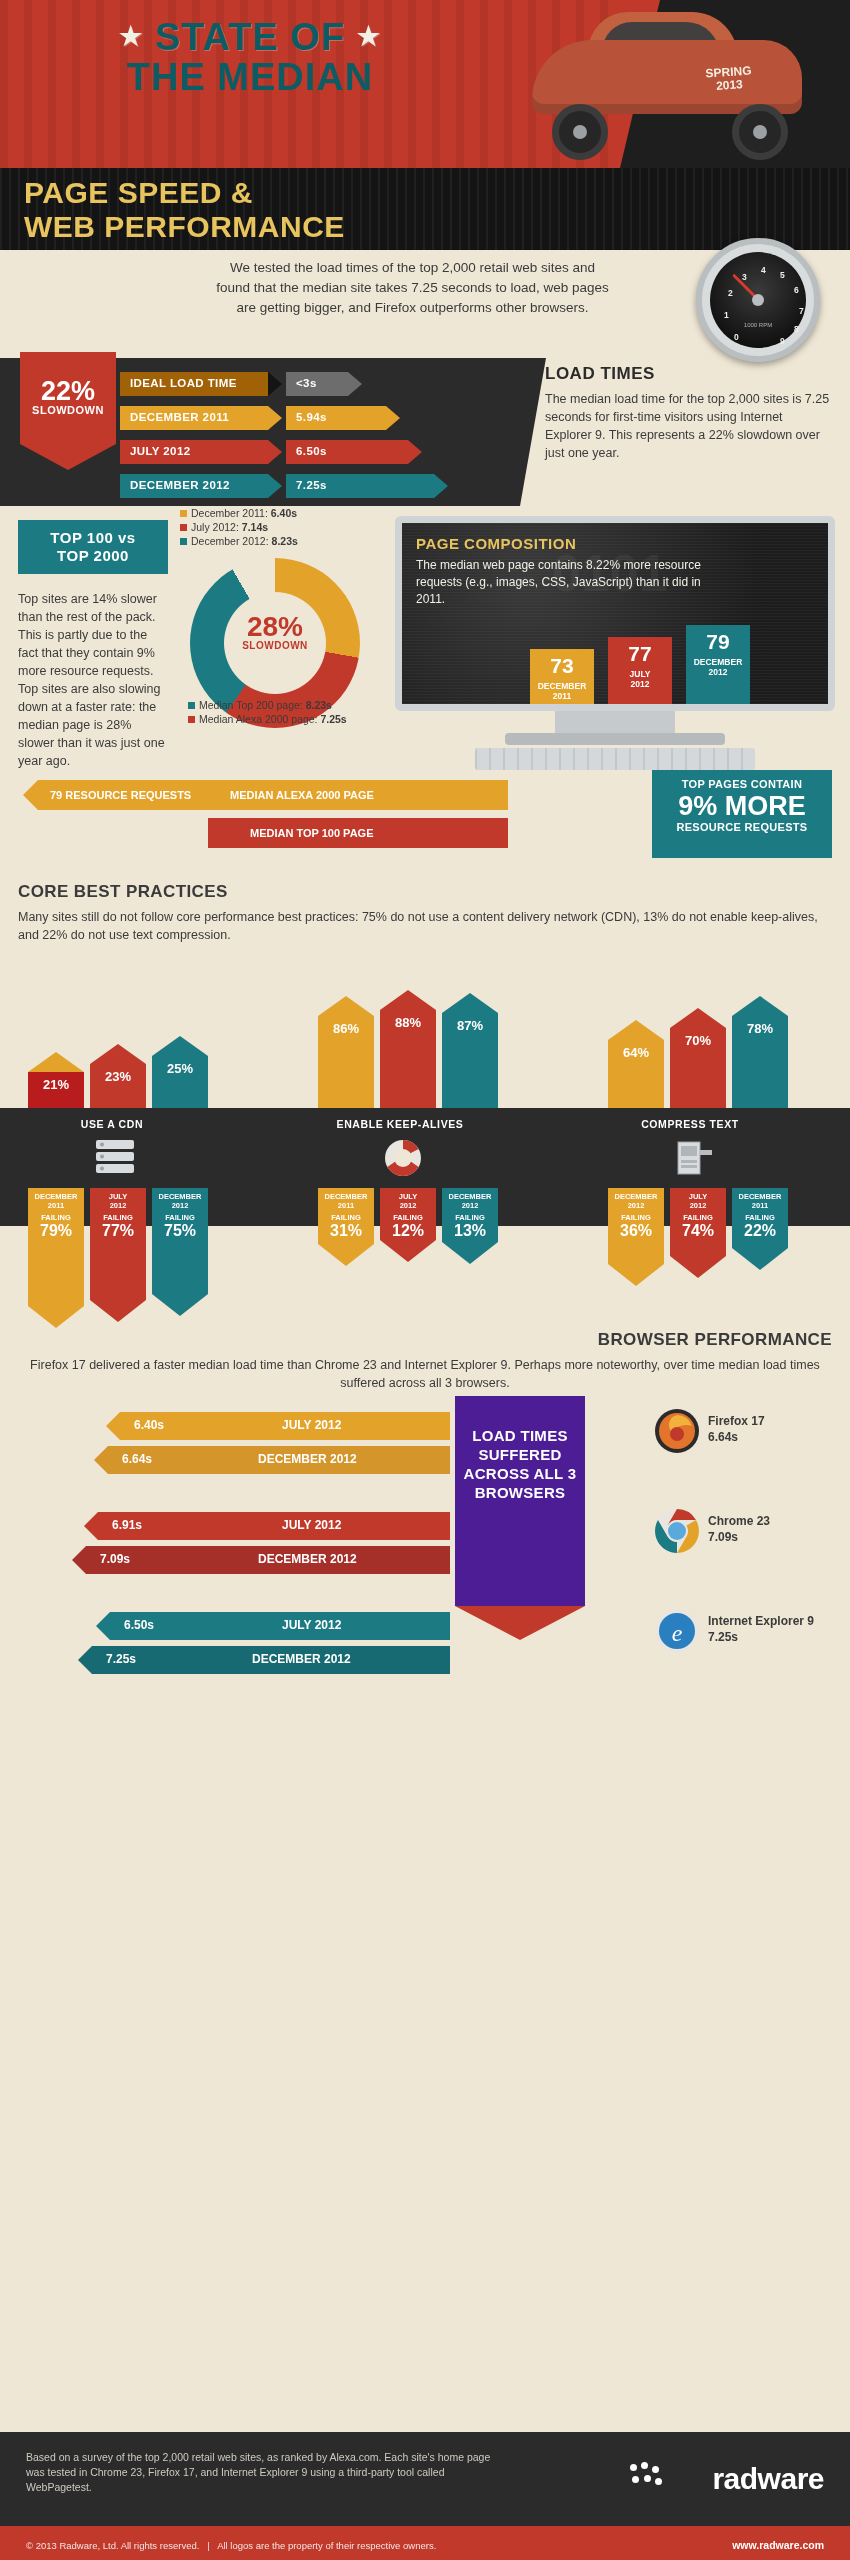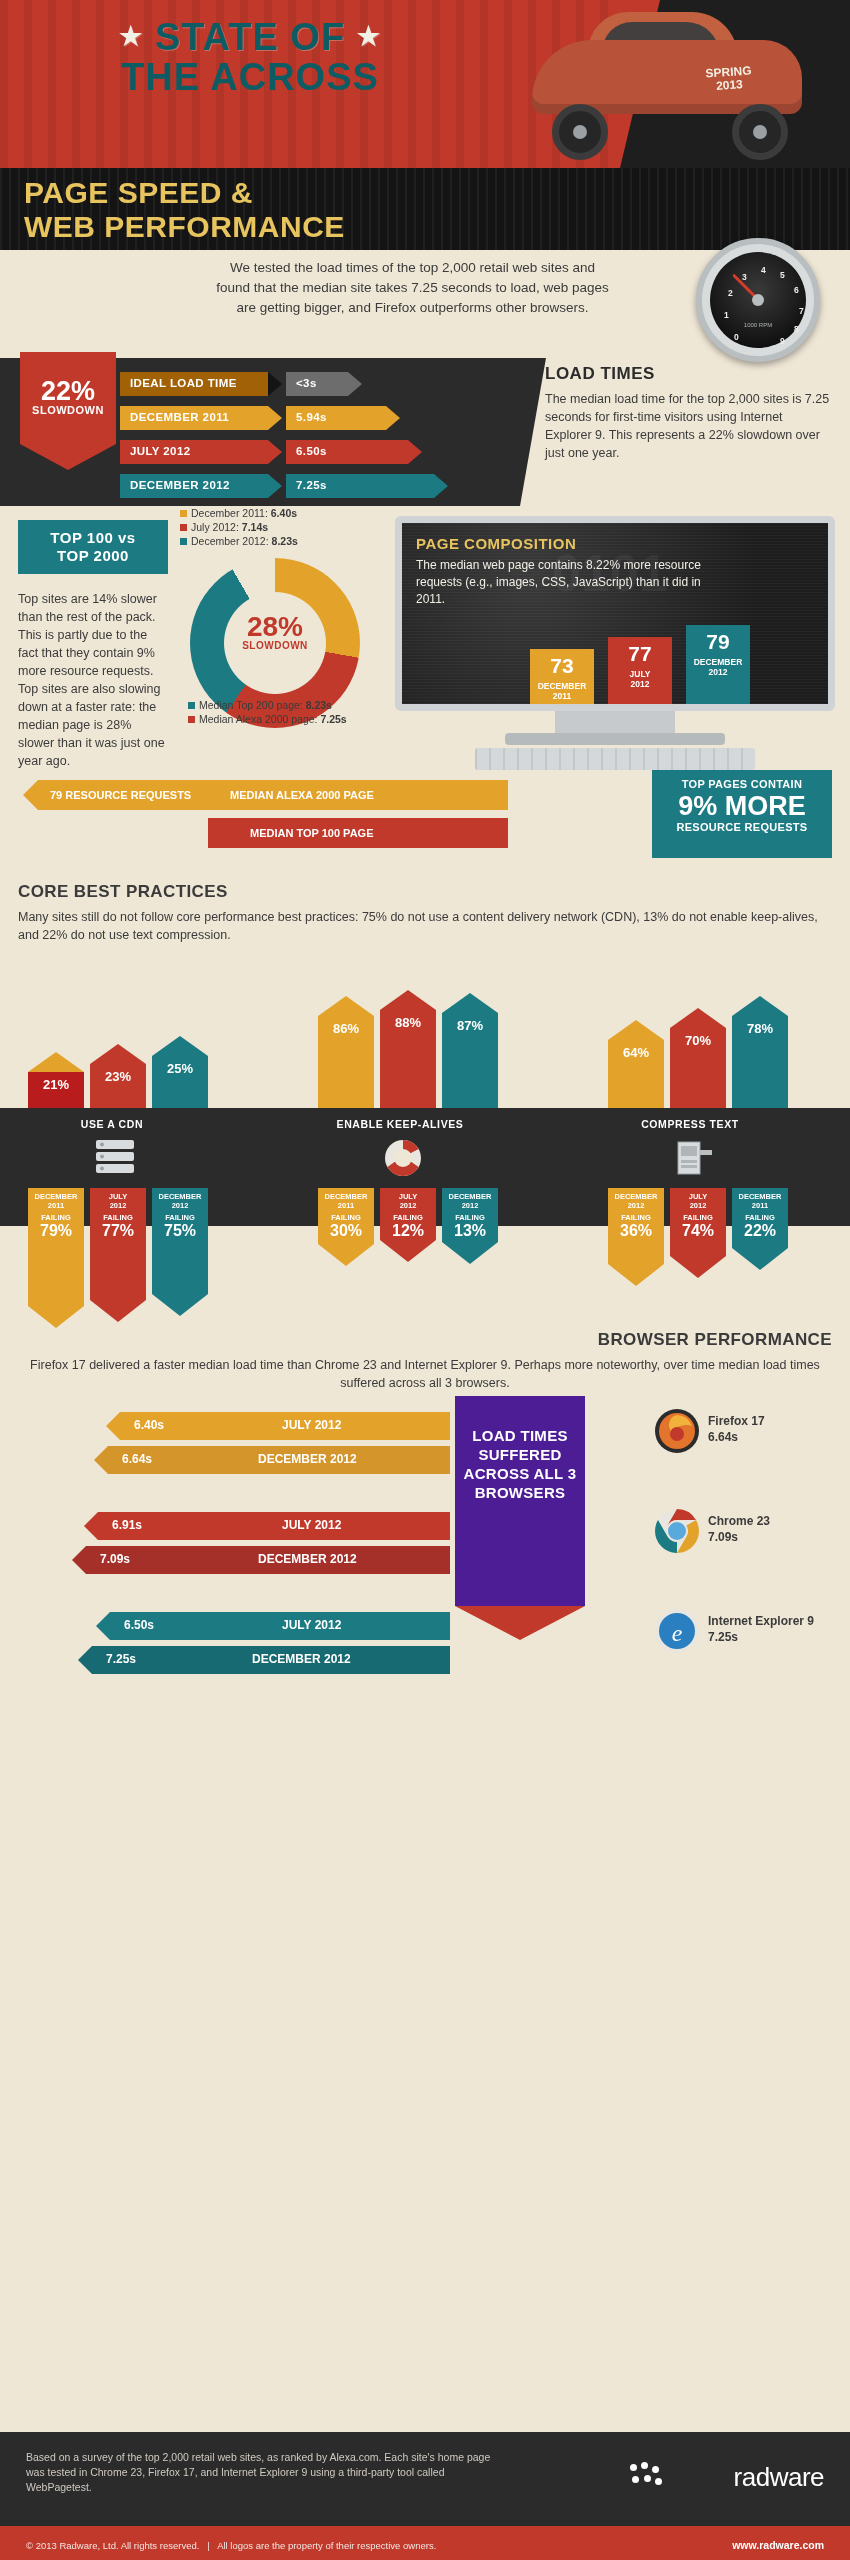--- a/index.html
+++ b/index.html
@@ -161,21 +161,21 @@
   .bicon { position:absolute; left:0; top:0; width:46px; height:46px; border-radius:50%; }
   .bname { position:absolute; left:54px; top:6px; font-size:12px; font-weight:bold; color:#3b3b3b;}
   .btime { position:absolute; left:54px; top:22px; font-size:12px; font-weight:bold; color:#3b3b3b;}
 
   
   .footer { position:absolute; left:0; top:2432px; width:850px; height:128px; background:#2b2b2b; color:#cfcac0;}
   .foot-red { position:absolute; left:0; bottom:0; width:850px; height:34px; background:#c0392b;}
   .foot-txt { position:absolute; left:26px; top:18px; width:480px; font-size:10.5px; line-height:15px;}
   .foot-cr { position:absolute; left:26px; bottom:9px; font-size:9.5px; color:#f2e6e3;}
   .foot-url { position:absolute; right:26px; bottom:9px; font-size:10.5px; font-weight:bold; color:#fff;}
-  .radware { position:absolute; right:26px; top:30px; color:#fff; font-size:26px; font-weight:normal; letter-spacing:-.5px;}
+  .radware { position:absolute; right:26px; top:30px; color:#fff; font-size:30px; font-weight:bold; letter-spacing:-.5px;}
   .rdots { position:absolute; right:186px; top:30px; width:34px; height:30px;}
   .rdots i { position:absolute; width:7px;height:7px;border-radius:50%;background:#fff; display:block;}
 </style>
 </head>
 <body>
 
 <div class="page">
 
   <div class="header">
     <div class="hdr-red"></div>
@@ -193,21 +193,21 @@
         <span>2013</span>
       </div>
     </div>
 
     <div class="sou">
       <div class="l1">
         <span class="star">★</span>
         <span>STATE OF</span>
         <span class="star">★</span>
       </div>
-      <div class="l2">THE ACROSS</div>
+      <div class="l2">THE MEDIAN</div>
     </div>
 
     <div class="ps">
       <div>PAGE SPEED &amp;</div>
       <div>WEB PERFORMANCE</div>
     </div>
   </div>
 
   <div class="intro">
     <p>We tested the load times of the top 2,000 retail web sites and found that the median site takes 7.25 seconds to load, web pages are getting bigger, and Firefox outperforms other browsers.</p>
@@ -441,21 +441,21 @@
       <circle cx="25" cy="22" r="18" fill="#e8e6de"></circle>
       <path d="M25 4 a18 18 0 0 1 15.6 9 L31 18 a10 10 0 0 0-6-4z" fill="#c0392b"></path>
       <path d="M40.6 31 a18 18 0 0 1-15.6 9 l0-11 a10 10 0 0 0 7-4z" fill="#c0392b"></path>
       <path d="M9.4 31 a18 18 0 0 0 15.6 9 l0-11 a10 10 0 0 1-7-4z" fill="#c0392b"></path>
       <circle cx="25" cy="22" r="9" fill="#efe7d6"></circle>
     </svg>
     <div class="dn" style="left:318px; top:188px;">
       <div class="body" style="background:#e3a32b; height:56px;">
         <div class="mon"><span>DECEMBER</span><br><span>2011</span></div>
         <div class="fail">FAILING</div>
-        <div class="pct">30%</div>
+        <div class="pct">31%</div>
       </div>
       <div class="tip" style="border-top:22px solid #e3a32b;"></div>
     </div>
     <div class="dn" style="left:380px; top:188px;">
       <div class="body" style="background:#c0392b; height:52px;">
         <div class="mon"><span>JULY</span><br><span>2012</span></div>
         <div class="fail">FAILING</div>
         <div class="pct">12%</div>
       </div>
       <div class="tip" style="border-top:22px solid #c0392b;"></div>

